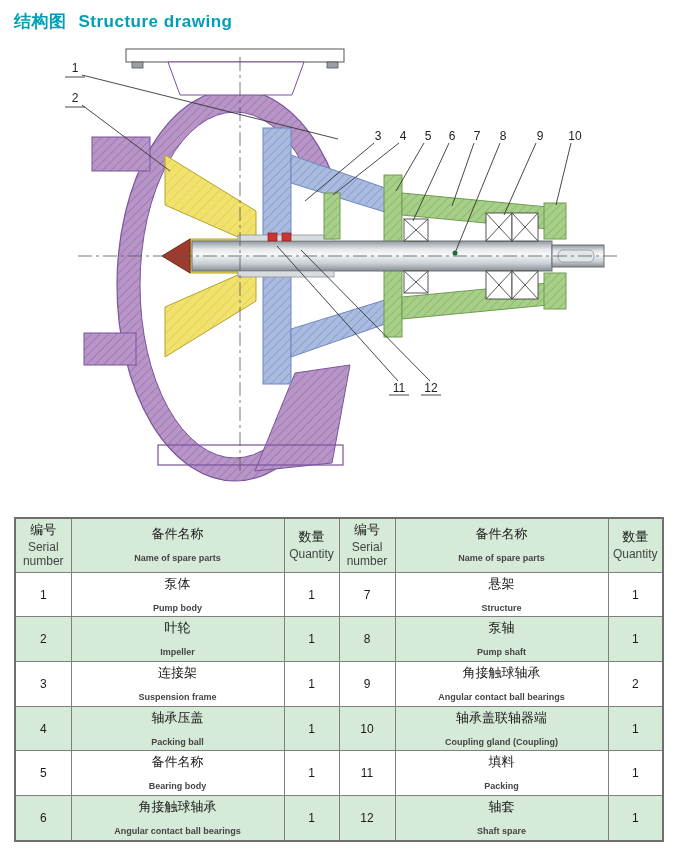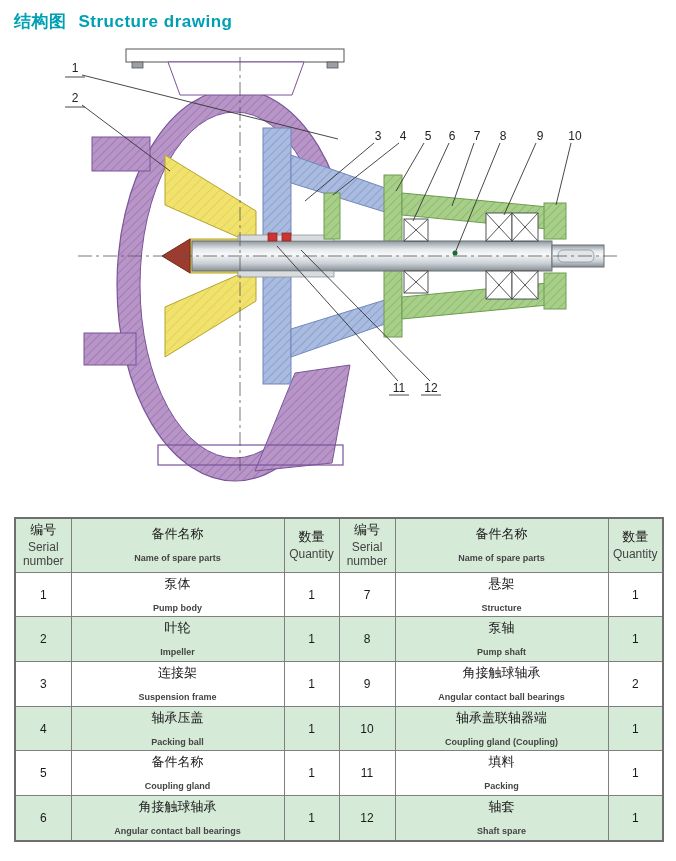--- a/index.html
+++ b/index.html
@@ -338,21 +338,21 @@
             <div class="num">1</div>
           </td>
       </tr>
 
       <tr class="data-row">
         <td>
             <div class="num">5</div>
           </td>
         <td>
           <div class="cn">备件名称</div>
-          <div class="en">Coupling gland</div>
+          <div class="en">Bearing body</div>
         </td>
         <td>
             <div class="num">1</div>
           </td>
         <td>
             <div class="num">11</div>
           </td>
         <td>
           <div class="cn">填料</div>
           <div class="en">Packing</div>

